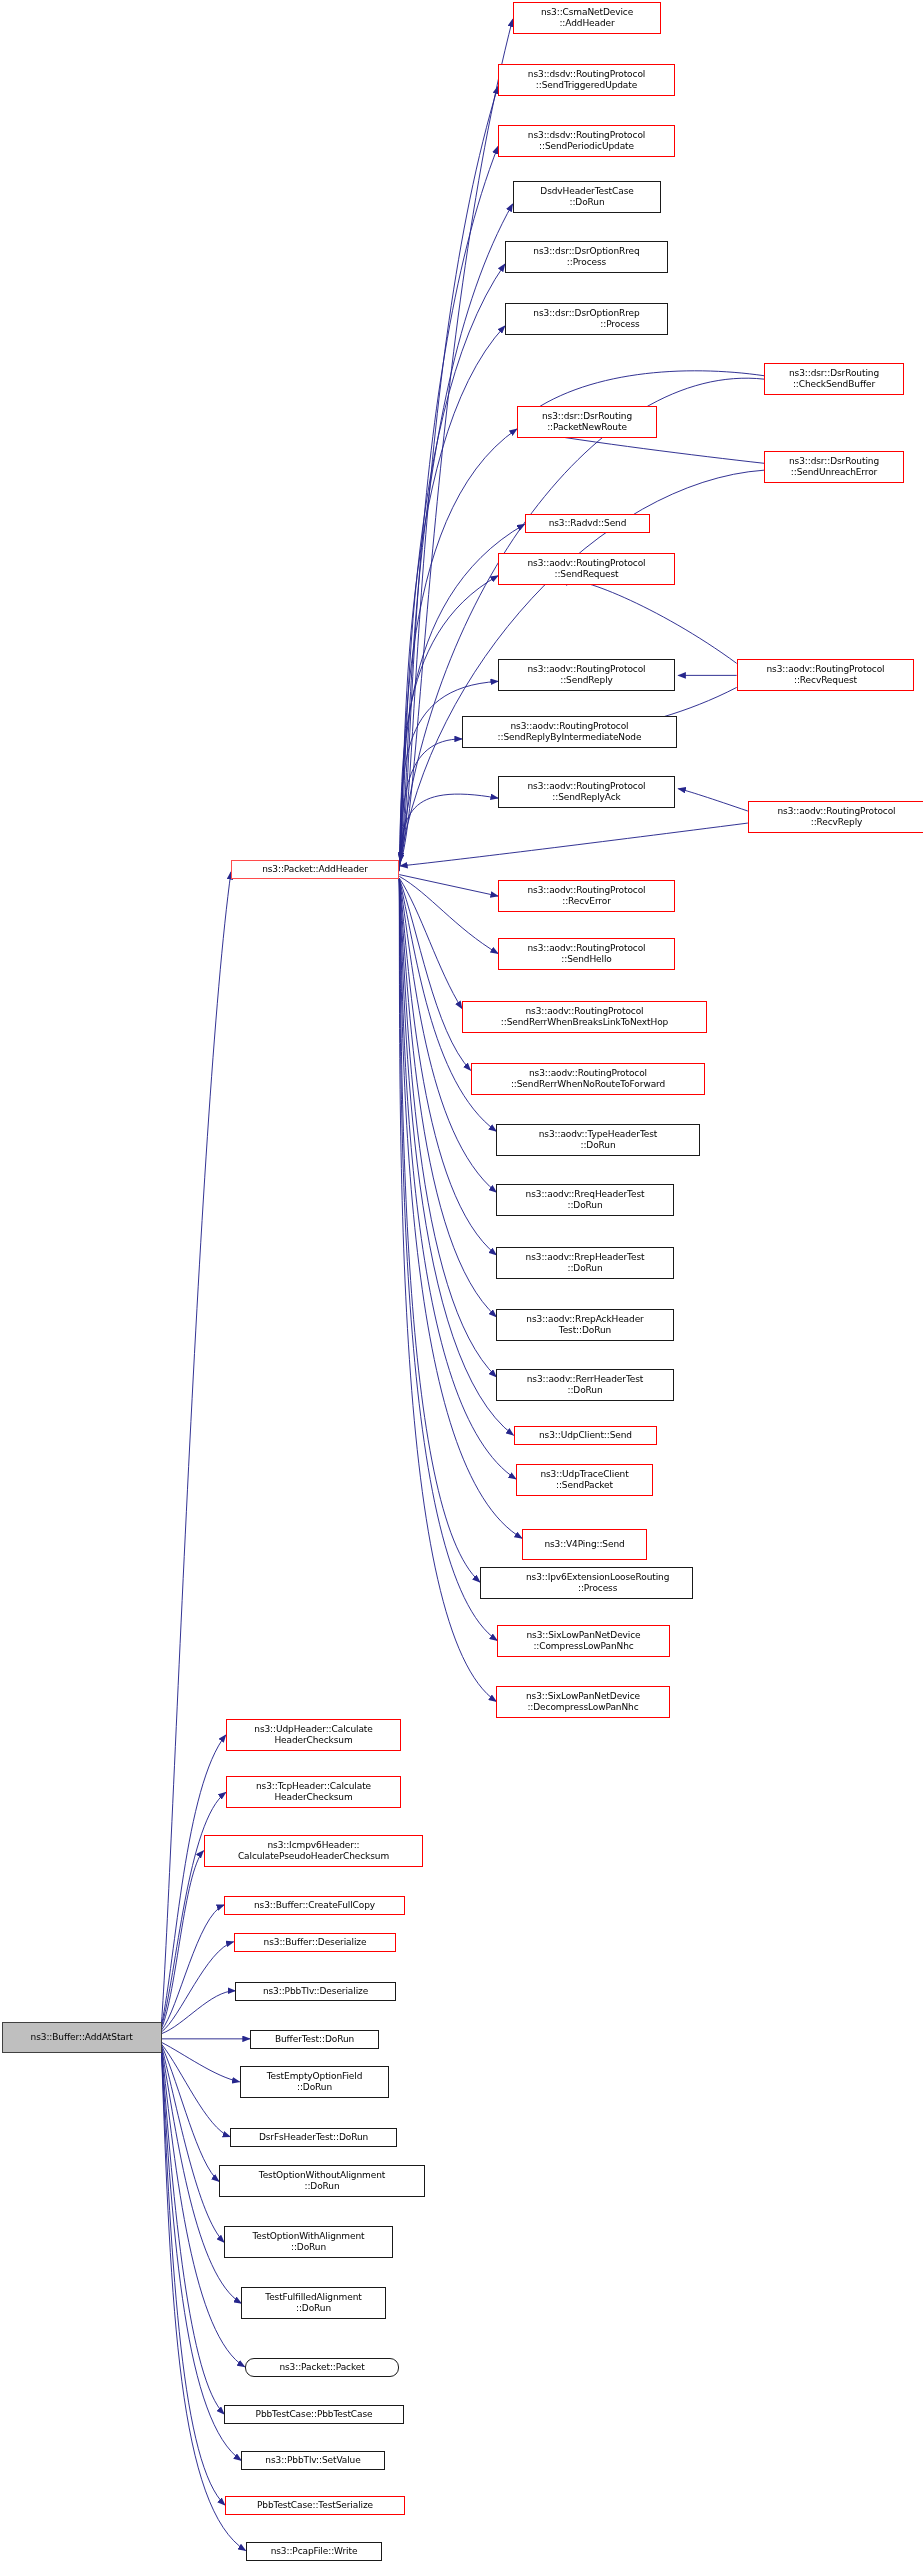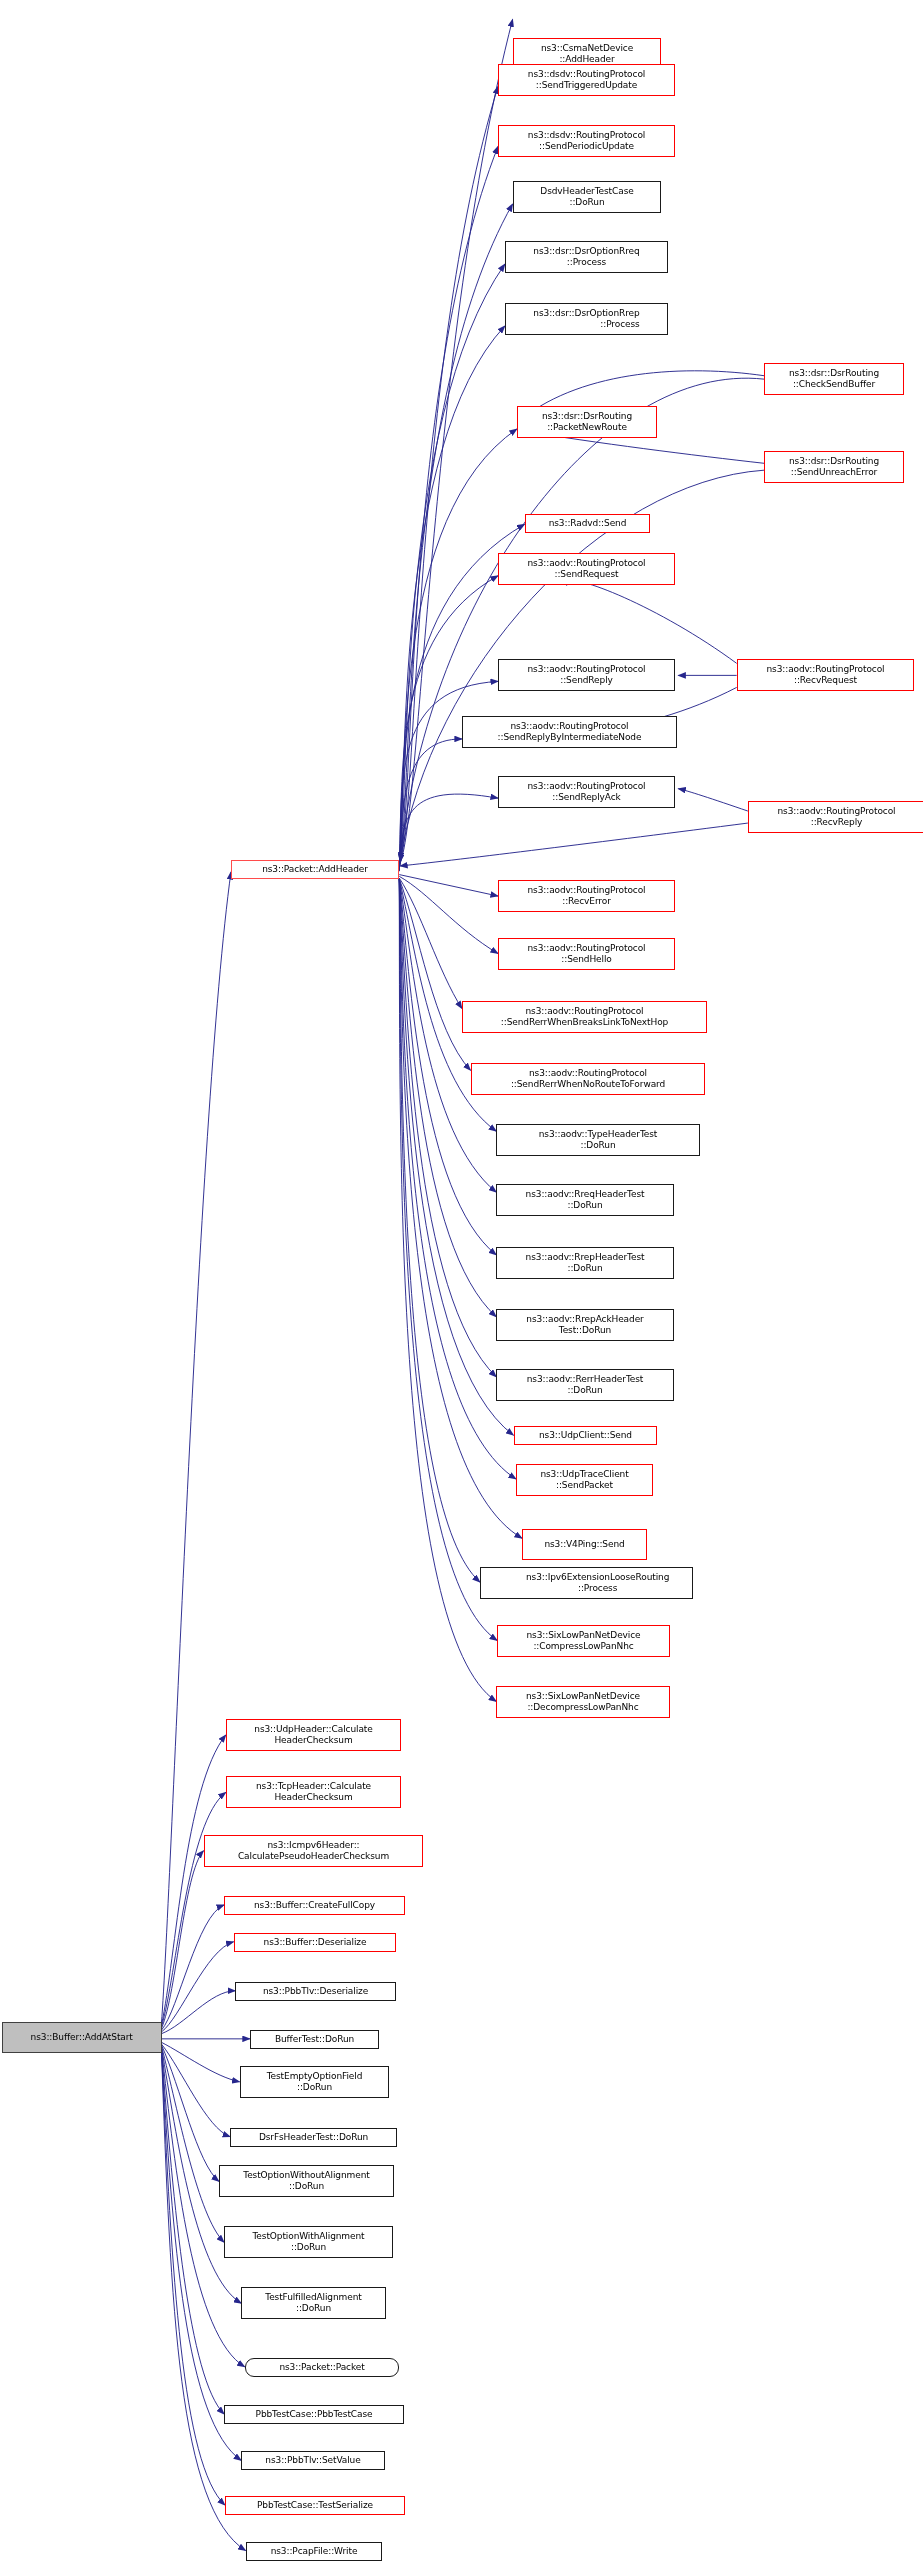--- a/index.html
+++ b/index.html
@@ -95,21 +95,21 @@
         <path d="M188 2383 C 206 2490 228 2650 281 2682" marker-end="url(#ah)"></path>
         <path d="M188 2384 C 204 2530 225 2720 285 2756" marker-end="url(#ah)"></path>
         <path d="M188 2385 C 202 2570 220 2770 261 2811" marker-end="url(#ah)"></path>
         <path d="M188 2386 C 201 2610 216 2820 281 2865" marker-end="url(#ah)"></path>
         <path d="M188 2386 C 200 2650 212 2870 262 2917" marker-end="url(#ah)"></path>
         <path d="M188 2387 C 199 2690 208 2920 286 2970" marker-end="url(#ah)"></path>
       </g>
   </svg>
 <div class="node root" style="left: 1.7px; top: 2022px; width: 160px; height: 31px;">ns3::Buffer::AddAtStart</div>
     <div class="node rootred" style="left: 231px; top: 860px; width: 168px; height: 19px;">ns3::Packet::AddHeader</div>
-    <div class="node red" style="left: 513px; top: 1.7px; width: 148px; height: 32px; margin-top: 36px;">ns3::CsmaNetDevice
+    <div class="node red" style="left: 513px; top: 1.7px; width: 148px; height: 32px;">ns3::CsmaNetDevice
 ::AddHeader</div>
     <div class="node red" style="left: 498px; top: 64px; width: 177px; height: 32px;">ns3::dsdv::RoutingProtocol
 ::SendTriggeredUpdate</div>
     <div class="node red" style="left: 498px; top: 125px; width: 177px; height: 32px;">ns3::dsdv::RoutingProtocol
 ::SendPeriodicUpdate</div>
     <div class="node black" style="left: 513px; top: 181px; width: 148px; height: 32px;">DsdvHeaderTestCase
 ::DoRun</div>
     <div class="node black" style="left: 505px; top: 241px; width: 163px; height: 32px;">ns3::dsr::DsrOptionRreq
 ::Process</div>
     <div class="node black" style="left: 505px; top: 303px; width: 163px; height: 32px; text-align: right;">ns3::dsr::DsrOptionRrep
@@ -167,21 +167,21 @@
 HeaderChecksum</div>
     <div class="node red" style="left: 204px; top: 1835px; width: 219px; height: 32px;">ns3::Icmpv6Header::
 CalculatePseudoHeaderChecksum</div>
     <div class="node red" style="left: 224px; top: 1896px; width: 181px; height: 19px;">ns3::Buffer::CreateFullCopy</div>
     <div class="node red" style="left: 234px; top: 1933px; width: 162px; height: 19px;">ns3::Buffer::Deserialize</div>
     <div class="node black" style="left: 235px; top: 1982px; width: 161px; height: 19px;">ns3::PbbTlv::Deserialize</div>
     <div class="node black" style="left: 250px; top: 2030px; width: 129px; height: 19px;">BufferTest::DoRun</div>
     <div class="node black" style="left: 240px; top: 2066px; width: 149px; height: 32px;">TestEmptyOptionField
 ::DoRun</div>
     <div class="node black" style="left: 230px; top: 2128px; width: 167px; height: 19px;">DsrFsHeaderTest::DoRun</div>
-    <div class="node black" style="left: 219px; top: 2165px; width: 175px; height: 32px;">TestOptionWithoutAlignment
+    <div class="node black" style="left: 219px; top: 2165px; width: 206px; height: 32px;">TestOptionWithoutAlignment
 ::DoRun</div>
     <div class="node black" style="left: 224px; top: 2226px; width: 169px; height: 32px;">TestOptionWithAlignment
 ::DoRun</div>
     <div class="node black" style="left: 241px; top: 2287px; width: 145px; height: 32px;">TestFulfilledAlignment
 ::DoRun</div>
     <div class="node black" style="left: 245px; top: 2358px; width: 154px; height: 19px; border-radius: 9px;">ns3::Packet::Packet</div>
     <div class="node black" style="left: 224px; top: 2405px; width: 180px; height: 19px;">PbbTestCase::PbbTestCase</div>
     <div class="node black" style="left: 241px; top: 2451px; width: 144px; height: 19px;">ns3::PbbTlv::SetValue</div>
     <div class="node red" style="left: 225px; top: 2496px; width: 180px; height: 19px;">PbbTestCase::TestSerialize</div>
     <div class="node black" style="left: 246px; top: 2542px; width: 136px; height: 19px;">ns3::PcapFile::Write</div>

